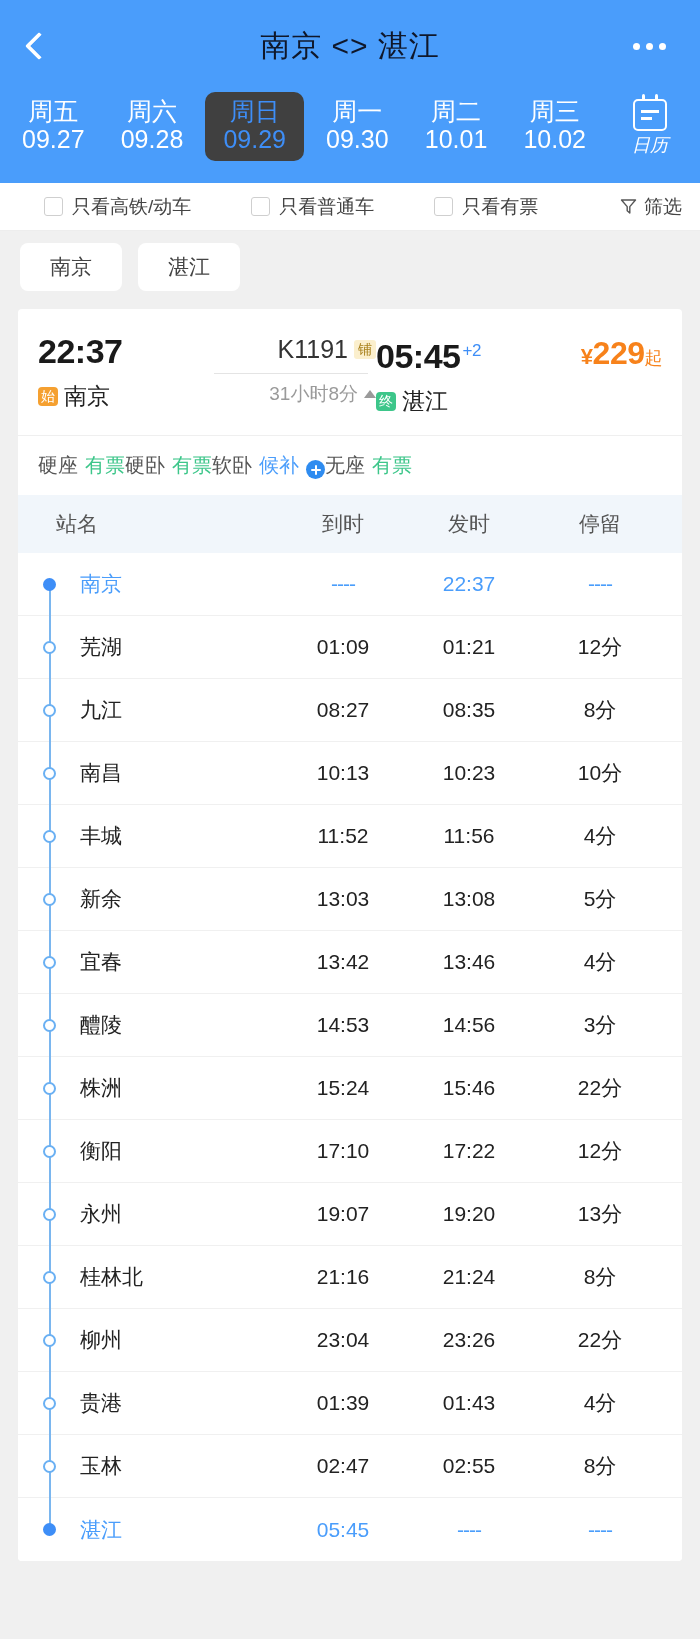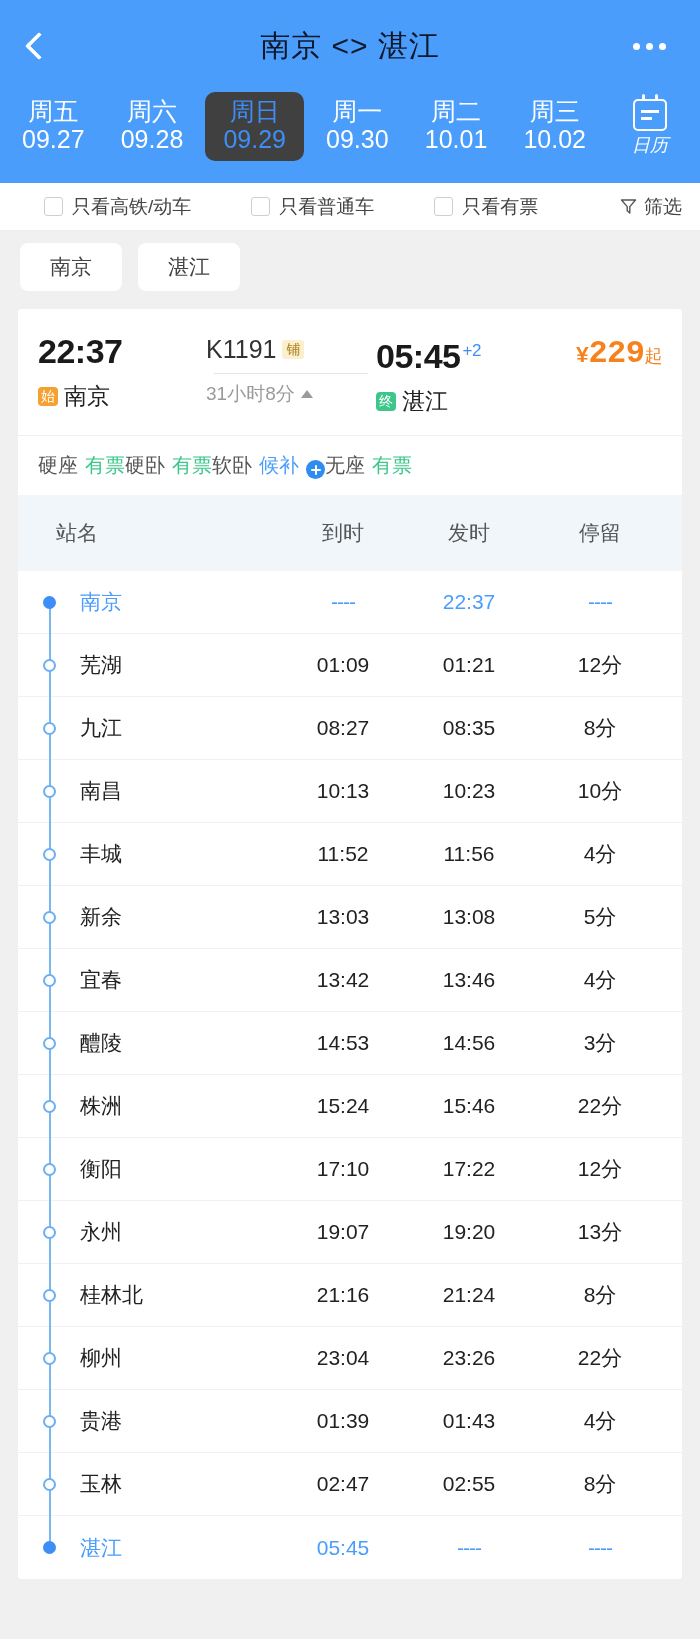--- a/index.html
+++ b/index.html
@@ -205,23 +205,23 @@
     border-radius: 4px;
     margin: 8px 18px 0 18px;
     overflow: hidden;
   }
   .train-main {
     display: flex;
     align-items: flex-start;
     padding: 22px 20px 18px 20px;
   }
   .col-dep { width: 168px; }
-  .col-mid { width: 170px; text-align: left; padding-top: 4px; }
+  .col-mid { width: 170px; text-align: right; padding-top: 4px; }
   .col-arr { width: 178px; }
-  .col-price { flex: 1; text-align: right; padding-top: 4px; font-family: Liberation Mono, monospace; }
+  .col-price { flex: 1; text-align: right; padding-top: 4px; }
 
   .big-time {
     font-size: 34px;
     font-weight: bold;
     color: #1a1a1a;
     letter-spacing: -0.5px;
     line-height: 40px;
   }
   .plus-days {
     font-size: 17px;
@@ -324,21 +324,21 @@
     border-radius: 1px;
   }
   .plus-circle::before { left: 4.5px; top: 8.6px; width: 10px; height: 2px; }
   .plus-circle::after  { top: 4.5px; left: 8.6px; height: 10px; width: 2px; }
 
   
   .stops-head {
     background: #f1f6fb;
     display: flex;
     align-items: center;
-    height: 76px;
+    height: 58px;
     font-size: 21px;
     color: #555555;
   }
   .c-name { width: 262px; padding-left: 38px; }
   .c-arr  { width: 126px; text-align: center; }
   .c-dep  { width: 126px; text-align: center; }
   .c-stay { width: 136px; text-align: center; }
 
   .stops-body { background: #ffffff; position: relative; }
   .stop-row {

